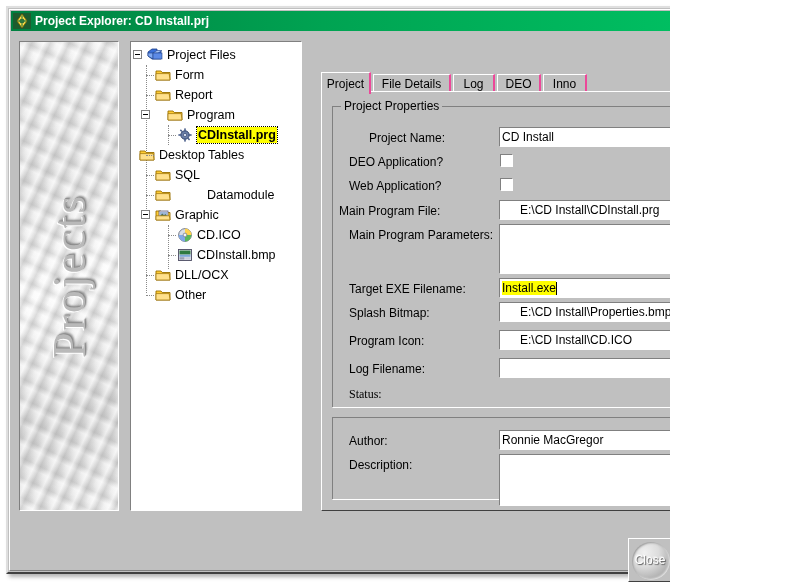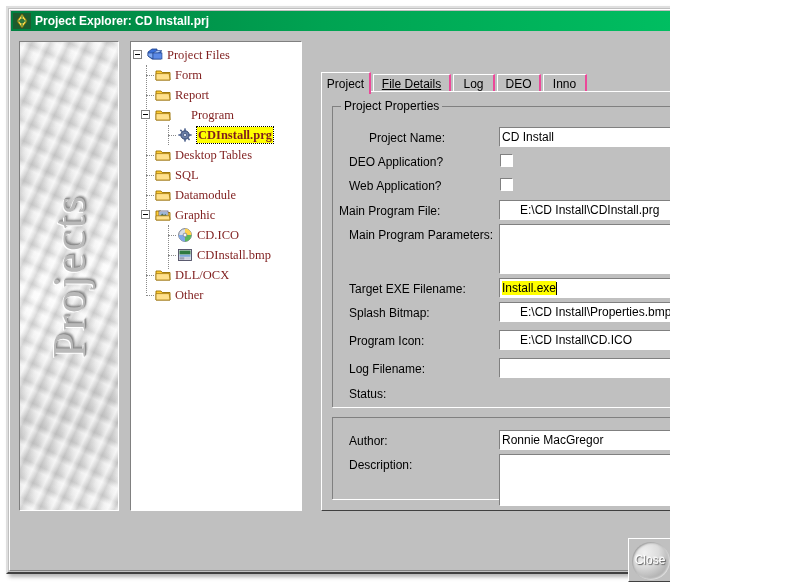--- a/index.html
+++ b/index.html
@@ -151,24 +151,23 @@
     border-right: 1px solid #ffffff;
     border-bottom: 1px solid #ffffff;
     box-sizing: border-box;
     overflow: hidden;
   }
   .tree { position:absolute; left:0; top:3px; right:0; }
   .tnode {
     position: relative;
     height: 20px;
     display: flex; align-items: center;
-    font-size: 12.5px; color: #7f1d1d;
+    font-size: 12.5px; color: #000000;
     white-space: nowrap;
     cursor: default;
-    font-family: Liberation Serif, serif;
   }
   .tbox {
     position:absolute;
     width:9px; height:9px;
     background:#fff;
     border:1px solid #808080;
     box-sizing:border-box;
     display:flex;align-items:center;justify-content:center;
   }
   .tbox::before{content:"";width:5px;height:1px;background:#000;}
@@ -473,21 +472,21 @@
            <span class="dotconn" style="left:15px;top:10px;width:8px;"></span>
            <span class="ticon">
              <svg width="16" height="16" viewBox="0 0 16 16">
                <path d="M1 4 L6 4 L7.2 5.5 L15 5.5 L15 13 L1 13 Z" fill="#ffcc33" stroke="#9a6f00" stroke-width="0.9"></path>
                <path d="M1 6.6 L14.2 6.6 L15 13 L1 13 Z" fill="#ffe08a" stroke="#9a6f00" stroke-width="0.7"></path>
              </svg>
            </span>
            <span class="tlabel">Report</span>
          </div>
 
-         <div class="tnode" style="padding-left:24px;gap:16px;">
+         <div class="tnode" style="padding-left:36px;">
            <span class="tbox" style="left:10px;top:5px;"></span>
            <span class="ticon">
              <svg width="16" height="16" viewBox="0 0 16 16">
                <path d="M1 4 L6 4 L7.2 5.5 L15 5.5 L15 13 L1 13 Z" fill="#ffcc33" stroke="#9a6f00" stroke-width="0.9"></path>
                <path d="M1 6.6 L14.2 6.6 L15 13 L1 13 Z" fill="#ffe08a" stroke="#9a6f00" stroke-width="0.7"></path>
              </svg>
            </span>
            <span class="tlabel">Program</span>
          </div>
 
@@ -501,43 +500,43 @@
                <rect x="7.2" y="11.6" width="1.6" height="3" fill="#4a5e8a"></rect>
                <rect x="1.4" y="7.2" width="3" height="1.6" fill="#4a5e8a"></rect>
                <rect x="11.6" y="7.2" width="3" height="1.6" fill="#4a5e8a"></rect>
                <rect x="3.0" y="3.0" width="2.4" height="1.5" fill="#4a5e8a" transform="rotate(45 4.2 3.7)"></rect>
                <rect x="10.6" y="11.3" width="2.4" height="1.5" fill="#4a5e8a" transform="rotate(45 11.8 12)"></rect>
              </svg>
            </span>
            <span class="tlabel sel">CDInstall.prg</span>
          </div>
 
+         <div class="tnode" style="padding-left:8px;">
+           <span class="dotconn" style="left:15px;top:10px;width:8px;"></span>
+           <span class="ticon">
+             <svg width="16" height="16" viewBox="0 0 16 16">
+               <path d="M1 4 L6 4 L7.2 5.5 L15 5.5 L15 13 L1 13 Z" fill="#ffcc33" stroke="#9a6f00" stroke-width="0.9"></path>
+               <path d="M1 6.6 L14.2 6.6 L15 13 L1 13 Z" fill="#ffe08a" stroke="#9a6f00" stroke-width="0.7"></path>
+             </svg>
+           </span>
+           <span class="tlabel">Desktop Tables</span>
+         </div>
+
          <div class="tnode" style="padding-left:24px;">
            <span class="dotconn" style="left:15px;top:10px;width:8px;"></span>
            <span class="ticon">
              <svg width="16" height="16" viewBox="0 0 16 16">
                <path d="M1 4 L6 4 L7.2 5.5 L15 5.5 L15 13 L1 13 Z" fill="#ffcc33" stroke="#9a6f00" stroke-width="0.9"></path>
                <path d="M1 6.6 L14.2 6.6 L15 13 L1 13 Z" fill="#ffe08a" stroke="#9a6f00" stroke-width="0.7"></path>
              </svg>
            </span>
-           <span class="tlabel">Desktop Tables</span>
-         </div>
-
-         <div class="tnode" style="padding-left:24px;">
-           <span class="dotconn" style="left:15px;top:10px;width:8px;"></span>
-           <span class="ticon">
-             <svg width="16" height="16" viewBox="0 0 16 16">
-               <path d="M1 4 L6 4 L7.2 5.5 L15 5.5 L15 13 L1 13 Z" fill="#ffcc33" stroke="#9a6f00" stroke-width="0.9"></path>
-               <path d="M1 6.6 L14.2 6.6 L15 13 L1 13 Z" fill="#ffe08a" stroke="#9a6f00" stroke-width="0.7"></path>
-             </svg>
-           </span>
            <span class="tlabel">SQL</span>
          </div>
 
-         <div class="tnode" style="padding-left:24px;">
+         <div class="tnode" style="padding-left:24px;gap:32px;">
            <span class="dotconn" style="left:15px;top:10px;width:8px;"></span>
            <span class="ticon">
              <svg width="16" height="16" viewBox="0 0 16 16">
                <path d="M1 4 L6 4 L7.2 5.5 L15 5.5 L15 13 L1 13 Z" fill="#ffcc33" stroke="#9a6f00" stroke-width="0.9"></path>
                <path d="M1 6.6 L14.2 6.6 L15 13 L1 13 Z" fill="#ffe08a" stroke="#9a6f00" stroke-width="0.7"></path>
              </svg>
            </span>
            <span class="tlabel">Datamodule</span>
          </div>
 
@@ -605,21 +604,21 @@
            <span class="tlabel">Other</span>
          </div>
 
        </div>
      </div>
 
      <div class="tabstrip">
        <div class="tab active" style="left:0px;width:50px;">
          <span>Project</span>
        </div>
-       <div class="tab" style="left:52px;width:78px;text-decoration:underline;">
+       <div class="tab" style="left:52px;width:78px;">
          <span>File Details</span>
        </div>
        <div class="tab" style="left:132px;width:42px;">
          <span>Log</span>
        </div>
        <div class="tab" style="left:176px;width:44px;">
          <span>DEO</span>
        </div>
        <div class="tab" style="left:222px;width:44px;">
          <span>Inno</span>
@@ -699,21 +698,21 @@
          </div>
          <div class="browsebtn" style="left:410px; top:251px;">
            <svg width="16" height="14" viewBox="0 0 16 14">
              <path d="M1 3 L5.5 3 L6.7 4.4 L9.5 4.4 L9.5 11.5 L1 11.5 Z" fill="#ffcc33" stroke="#7a5b00" stroke-width="0.9"></path>
              <path d="M2 5.6 L14 5.6 L11.6 11.5 L1 11.5 Z" fill="#ffe08a" stroke="#7a5b00" stroke-width="0.8"></path>
              <path d="M10 3.6 L14.2 3.6 L14.2 1.2 L15.4 3.0 L14.2 4.8 L14.2 3.6" fill="#2b4fd0"></path>
              <path d="M11.4 4.6 L11.4 3.0 L14 3.0" stroke="#2b4fd0" stroke-width="1.2" fill="none"></path>
            </svg>
          </div>
 
-         <div class="flabel" style="left:16px; top:280px;">Status:</div>
+         <div class="flabel" style="left:16px; top:280px;font-family:Liberation Serif, serif;">Status:</div>
          <div class="flabel" style="left:166px; top:280px;"></div>
        </div>
 
        <div class="groupbox" style="left:10px; top:325px; width:445px; height:83px;">
          <div class="gb-in"></div>
 
          <div class="flabel" style="left:16px; top:16px;">Author:</div>
          <div class="edit" style="left:166px; top:12px; width:262px; height:20px;">
            <span class="val">Ronnie MacGregor</span>
          </div>

